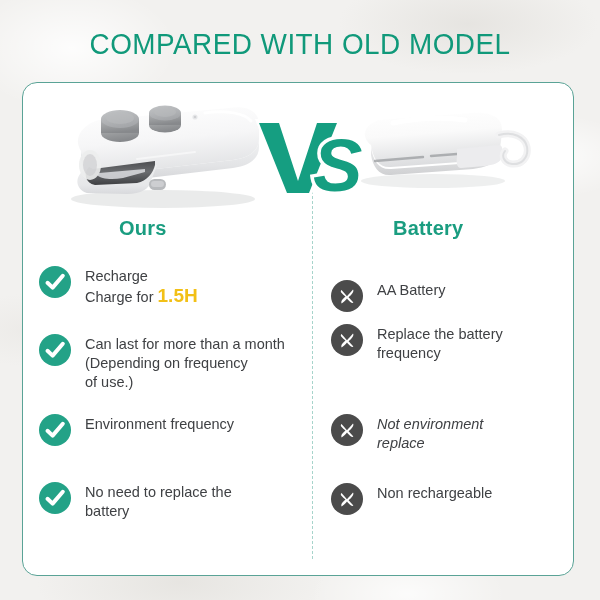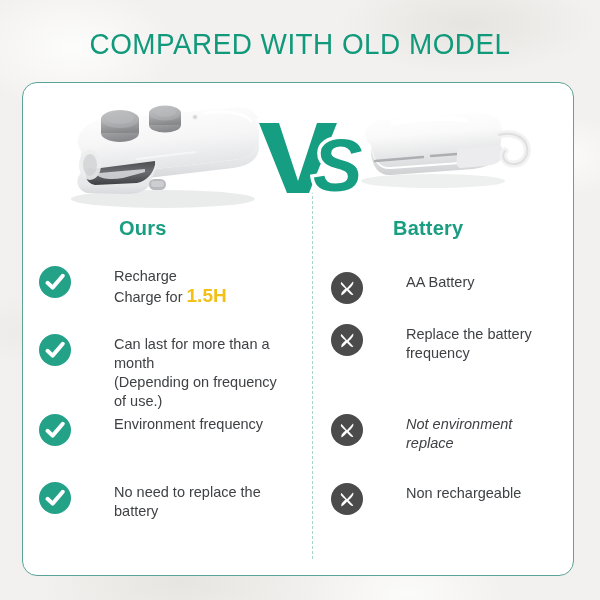--- a/index.html
+++ b/index.html
@@ -119,21 +119,20 @@
   }
   .badge.ok { background: #23a287; }
   .badge.no { background: #4b4b4b; }
   .badge svg { display: block; }
 
   .row-text {
     font-size: 14.5px;
     line-height: 19px;
     color: #3f4144;
     padding-top: 2px;
-    margin-left: 29px;
   }
   .row-text .hl {
     color: #f2c017;
     font-weight: bold;
     font-size: 19px;
   }
 </style>
 </head>
 <body>
 
@@ -317,21 +316,21 @@
       <div class="row-text">
         <span>No need to replace the</span><br>
         <span>battery</span>
       </div>
     </div>
 
   </div>
 
   <div id="list-others" class="list">
 
-    <div class="row" style="top:6px;">
+    <div class="row" style="top:14px;">
       <div class="badge no">
         <svg width="32" height="32" viewBox="0 0 32 32">
           <path d="M10.5 10 C13 13 15 15 16 16.2 C17.6 14.6 19.6 12.4 22 9.6
                    C22.8 10.6 22.4 12 21 13.8 C19.6 15.6 18.4 16.6 17.6 17.2
                    C19 18.6 20.6 20.4 22.4 22.6 C21.2 23.4 19.6 22.6 17.8 20.6
                    C17 19.7 16.4 19 16 18.5 C14.8 20 13 21.8 10.6 23.4
                    C9.8 22 10.6 20.4 12.4 18.6 C13.4 17.6 14.1 17 14.5 16.6
                    C13 15.4 11.6 14 10.2 12.4 C9.6 11.6 9.7 10.7 10.5 10 Z" fill="#ffffff"></path>
         </svg>
       </div>

